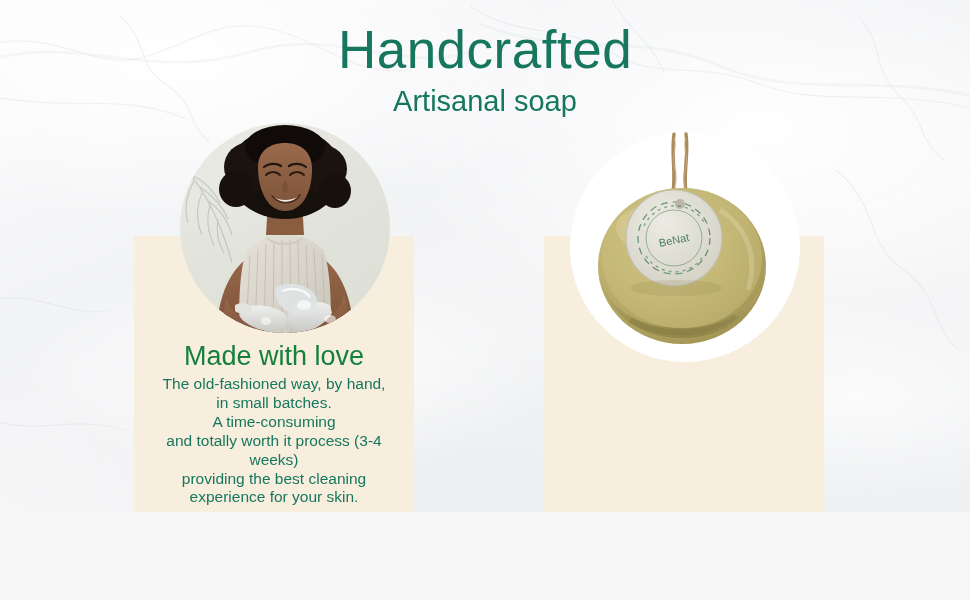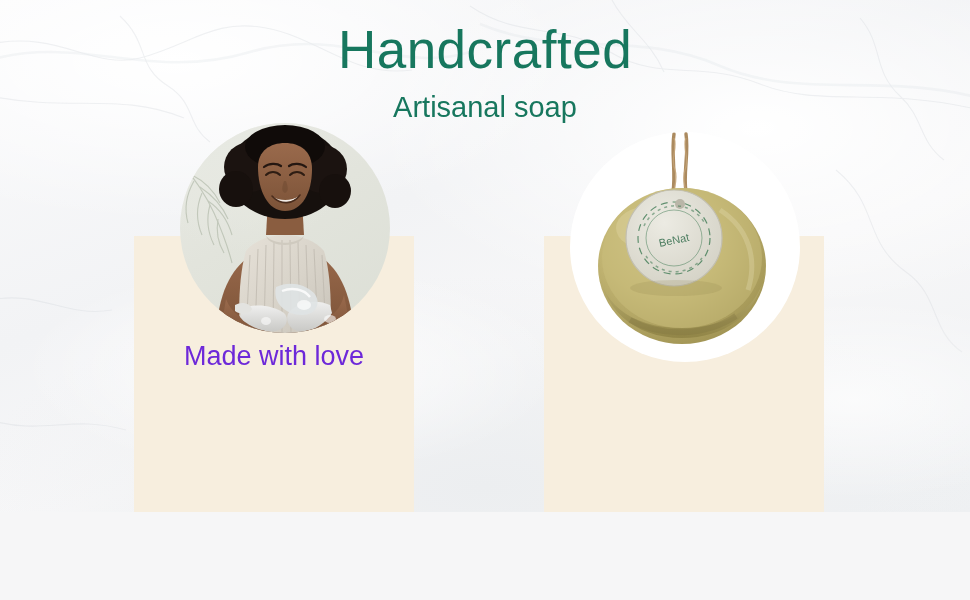--- a/index.html
+++ b/index.html
@@ -60,21 +60,21 @@
     letter-spacing: 0.5px;
     color: #17775e;
     font-weight: 400;
     margin: 0;
   }
   .subtitle {
     font-size: 29px;
     line-height: 1.2;
     color: #17775e;
     font-weight: 400;
-    margin: 12px 0 0 0;
+    margin: 6px 0 0 0;
   }
 
   
   .card {
     position: absolute;
     background: #f7eede;
     top: 236px;
     height: 277px;
   }
   .card-shadow {
@@ -126,21 +126,21 @@
   }
 
   
   .pr-inner { position: absolute; inset: 0; }
 
   
   .card-heading {
     position: absolute;
     width: 100%;
     text-align: center;
-    color: #6d28d9;
+    color: #15803d;
     font-weight: 400;
   }
   .heading-left {
     top: 341px;
     left: 134px;
     width: 280px;
     font-size: 27px;
   }
   .heading-right {
     top: 350px;
@@ -295,20 +295,26 @@
       <path d="M96 164 C 108 158, 124 160, 134 170 C 142 180, 136 192, 122 192
                C 106 192, 92 180, 96 164 Z" fill="#dfe3e4" opacity=".9"></path>
       <path d="M102 168 C 112 164, 124 166, 130 174" stroke="#ffffff" stroke-width="2.4" fill="none" opacity=".8"></path>
       <ellipse cx="124" cy="182" rx="7" ry="5" fill="#ffffff" opacity=".65"></ellipse>
       <ellipse cx="150" cy="196" rx="6" ry="4" fill="#ffffff" opacity=".6"></ellipse>
       <ellipse cx="86" cy="198" rx="5" ry="4" fill="#ffffff" opacity=".55"></ellipse>
     </svg>
   </div>
 
   <div class="card-heading heading-left">Made with love</div>
+  <div class="card-body body-left">The old-fashioned way, by hand,
+in small batches.
+A time-consuming
+and totally worth it process (3-4 weeks)
+providing the best cleaning
+experience for your skin.</div>
 
   <div class="card card-right"></div>
   <div class="card-shadow shadow-right"></div>
 
   <div class="photo photo-right">
     <svg class="pr-inner" viewBox="0 0 230 230">
       <defs>
         <radialGradient id="soapg" cx="38%" cy="32%" r="78%">
           <stop offset="0%" stop-color="#d4c88c"></stop>
           <stop offset="48%" stop-color="#c2b573"></stop>

